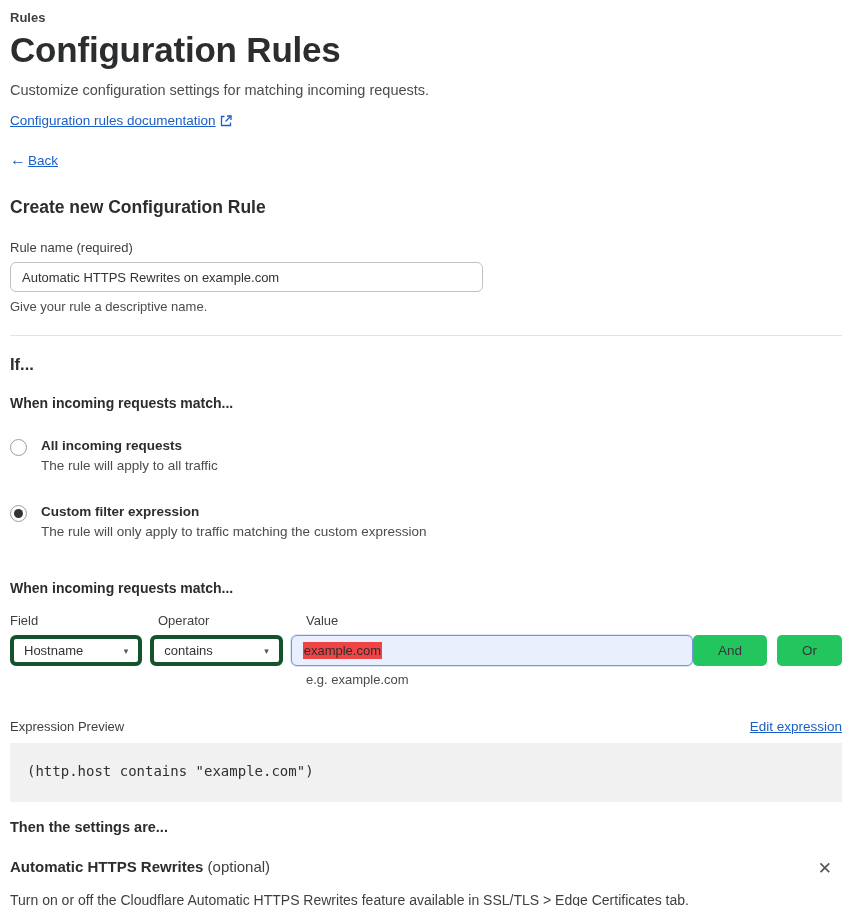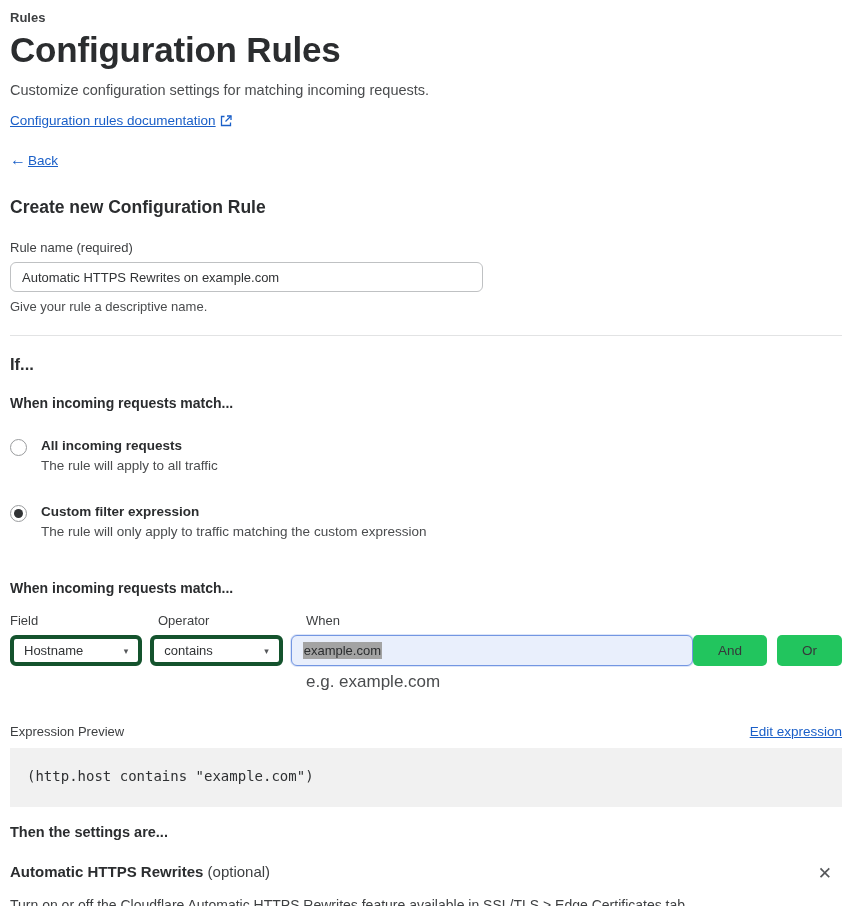--- a/index.html
+++ b/index.html
@@ -74,29 +74,29 @@
     margin-right: 8px;
   }
   .caret { font-size: 9px; color: #55575a; }
   .value-input-wrap {
     width: 430px; height: 31px;
     border: 1px solid #7396e2; border-radius: 6px;
     background: #e9effc;
     display: flex; align-items: center; padding: 0 11px;
     box-shadow: 0 0 0 1px rgba(115,150,226,0.25);
   }
-  .value-text { font-size: 13px; color: #2b2d2f; background: #a3a3a3; padding: 1px 1px; }
+  .value-text { font-size: 13px; color: #2b2d2f; background: #ef4444; padding: 1px 1px; }
   .connector-btns { margin-left: auto; display: flex; gap: 10px; }
   .conn-btn {
     height: 31px; padding: 0 25px;
     background: #22c55e; border: none; border-radius: 5px;
     font-size: 13.5px; color: #36383a; cursor: pointer;
     font-family: "Liberation Sans", sans-serif;
   }
-  .value-helper { font-size: 17px; color: #4a4c4e; margin-top: 6px; margin-left: 296px; }
+  .value-helper { font-size: 13px; color: #4a4c4e; margin-top: 6px; margin-left: 296px; }
 
   
   .expr-row { display: flex; align-items: baseline; justify-content: space-between; margin-top: 32px; gap: 26px; }
   .expr-label { font-size: 13px; color: #3d3f41; }
   .code-block {
     margin-top: 9px;
     background: #f1f1f1;
     padding: 20px 17px 23px 17px;
     font-family: "DejaVu Sans Mono", "Liberation Mono", monospace;
     font-size: 14px; color: #2f3133;
@@ -168,21 +168,21 @@
       <div class="radio-label">Custom filter expression</div>
       <div class="radio-desc">The rule will only apply to traffic matching the custom expression</div>
     </span>
   </div>
 
   <div class="builder-heading">When incoming requests match...</div>
 
   <div class="builder-labels">
     <span class="label-field">Field</span>
     <span class="label-operator">Operator</span>
-    <span class="label-value">When</span>
+    <span class="label-value">Value</span>
   </div>
 
   <div class="builder-row">
     <div class="select-box">
       <span>Hostname</span>
       <span class="caret">▾</span>
     </div>
     <div class="select-box">
       <span>contains</span>
       <span class="caret">▾</span>

